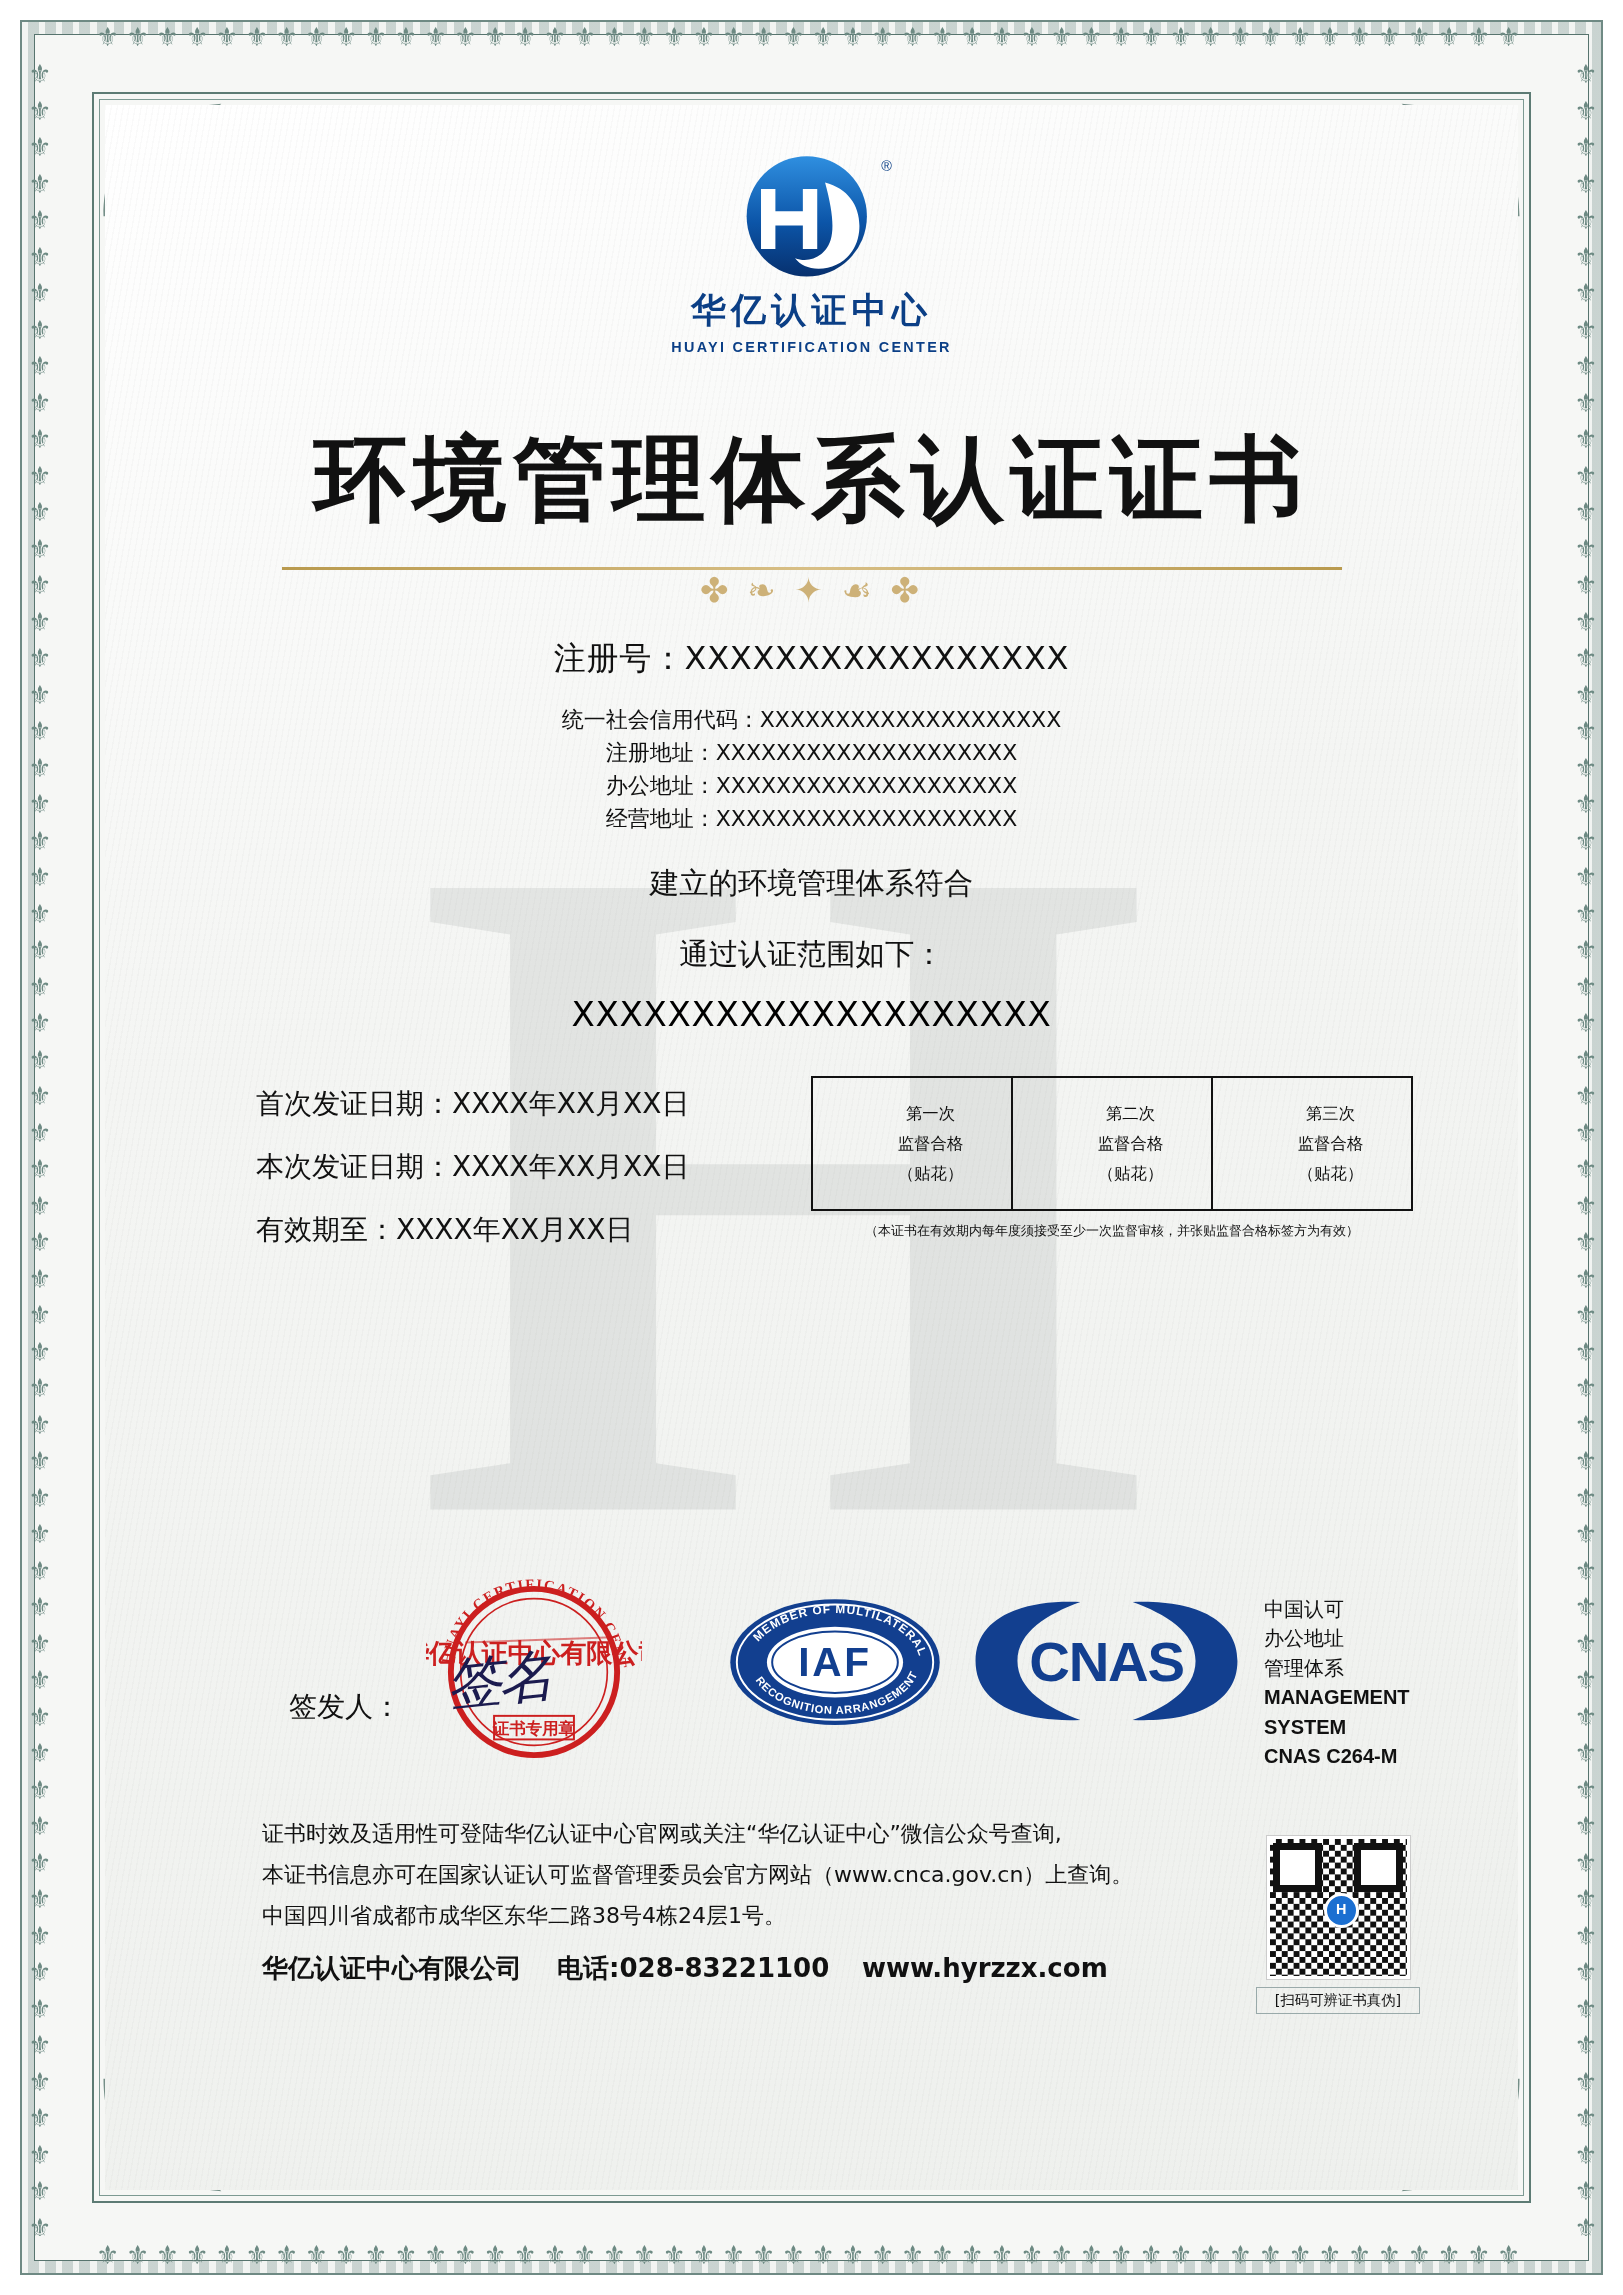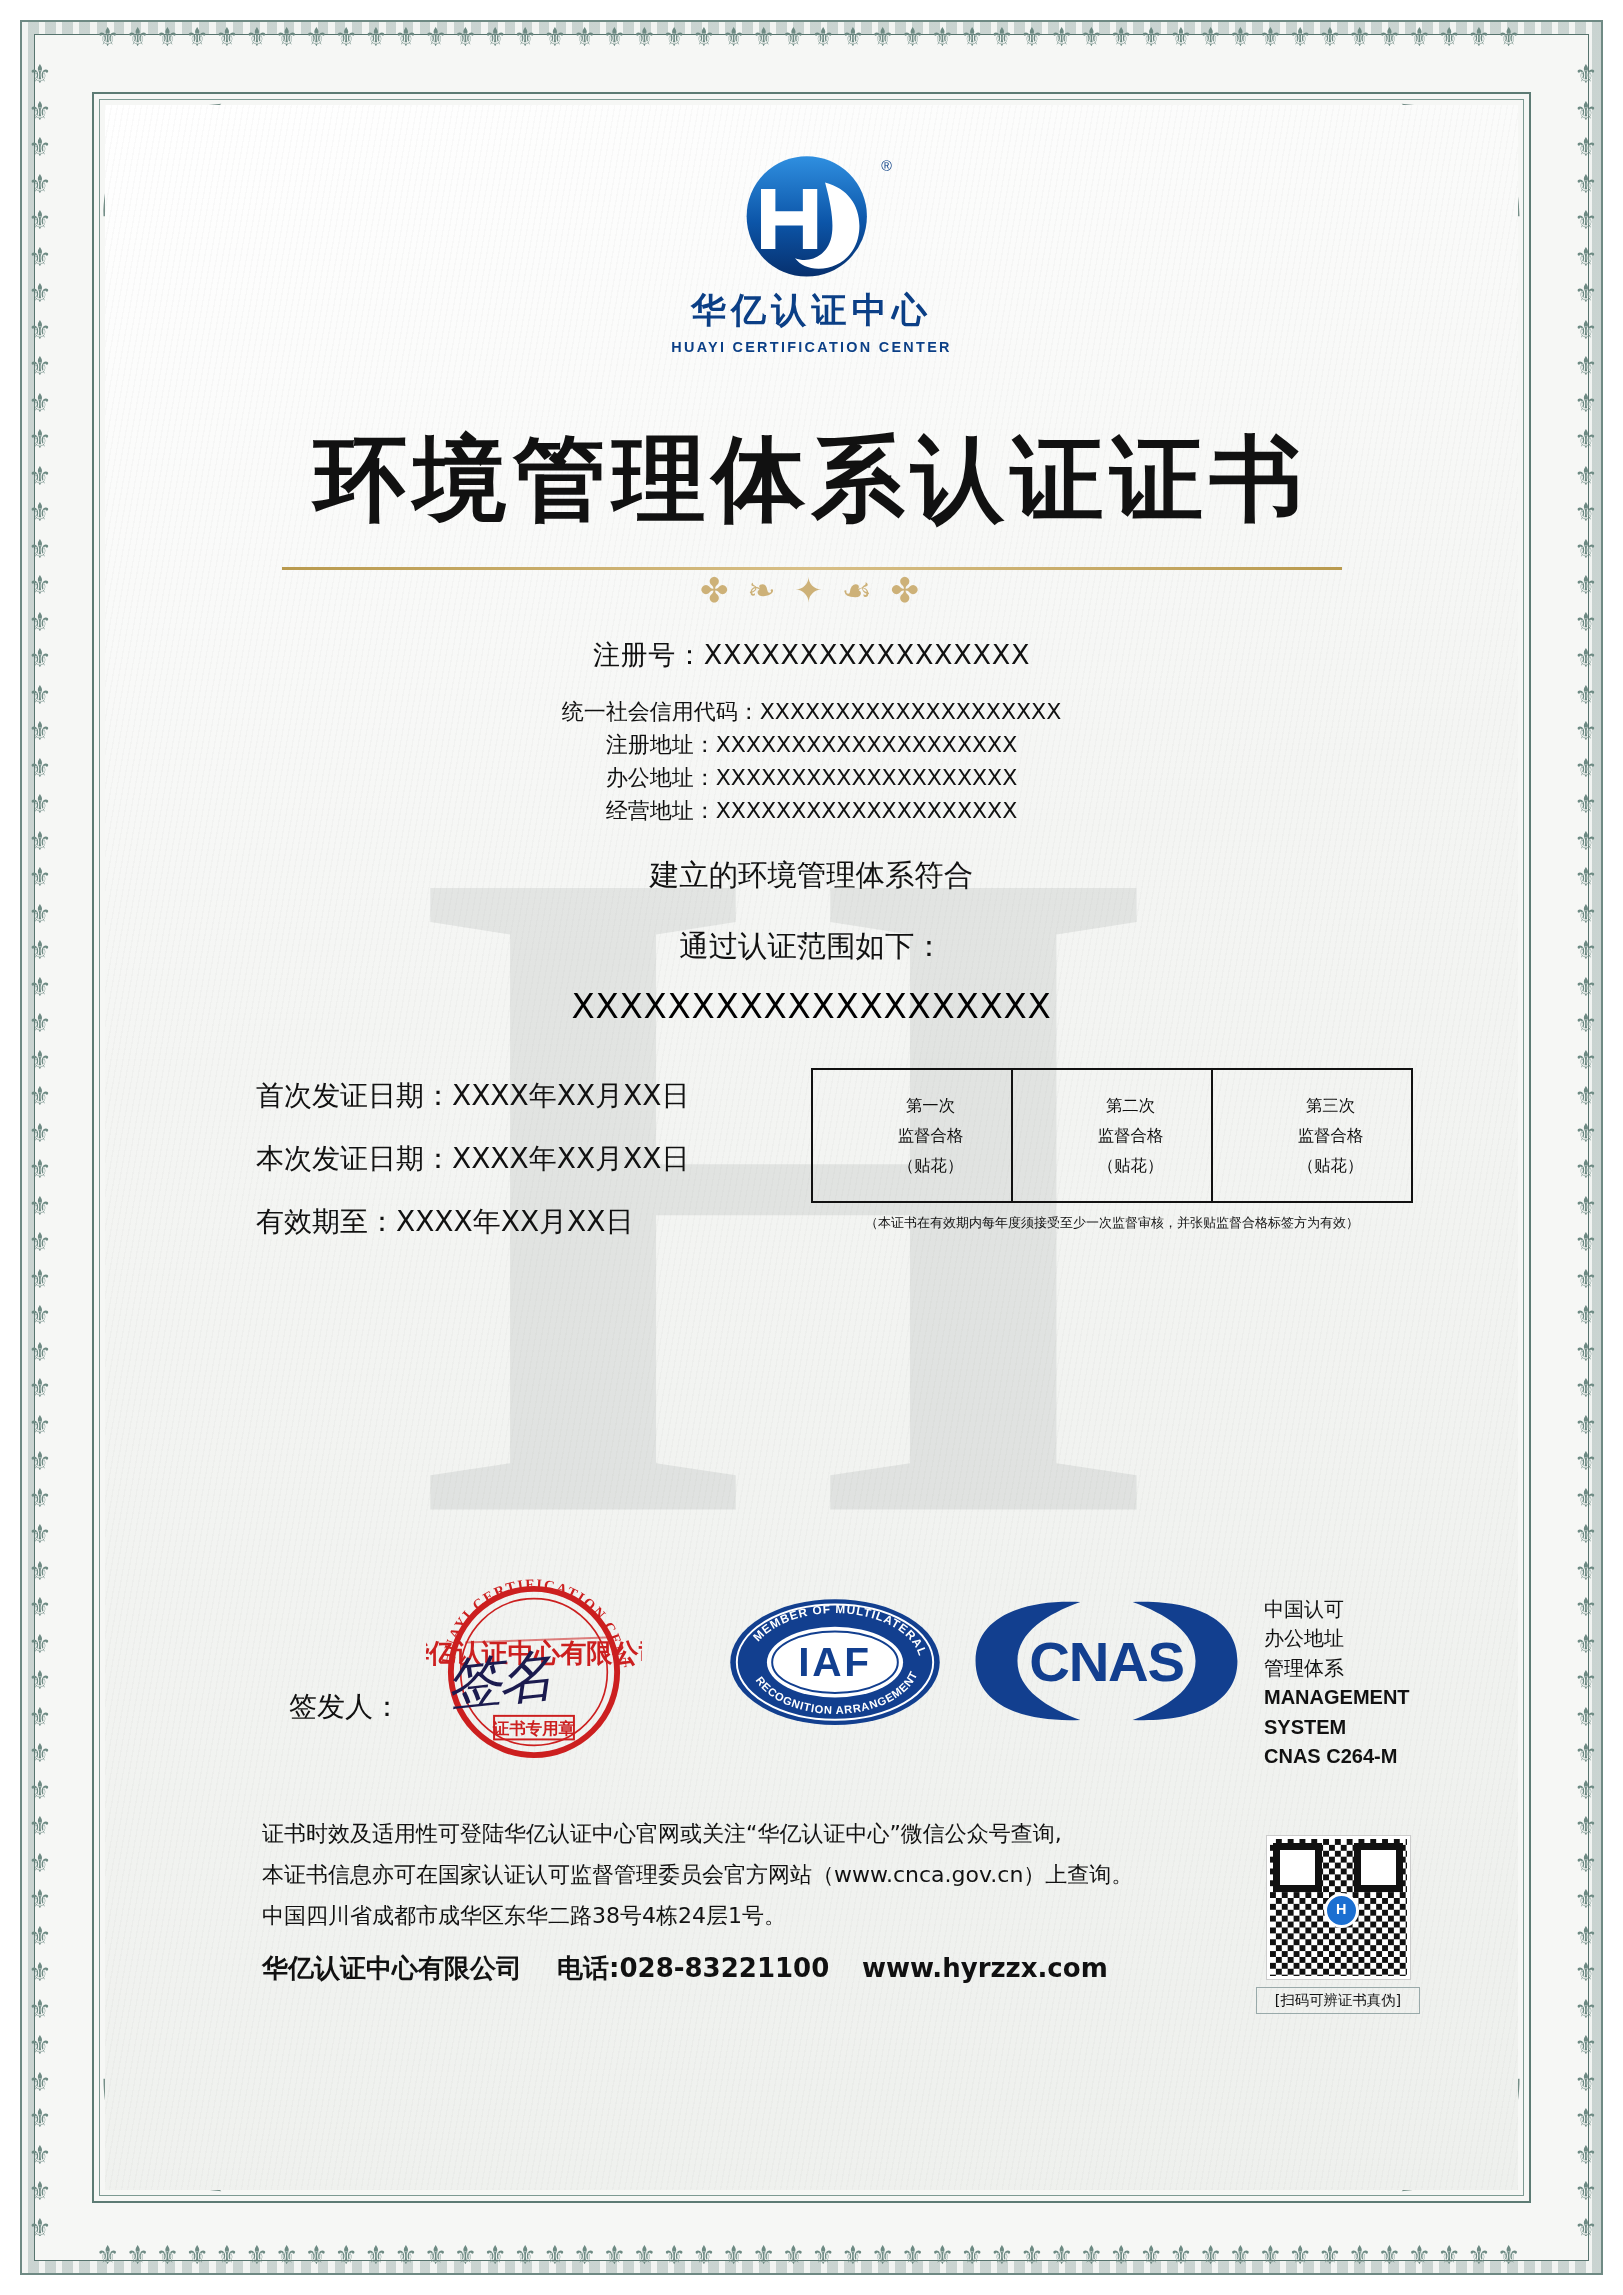--- a/index.html
+++ b/index.html
@@ -194,21 +194,21 @@
     font-size: 34px;
     line-height: 37px;
     margin-top: 2.6px;
     letter-spacing: 3.9px;
     font-family: "DejaVu Serif", serif;
   }
 
   
   .reg-no {
     text-align: center;
-    font-size: 27px;
+    font-size: 32px;
     color: #111;
     margin-top: 27.5px;
     letter-spacing: 0.7px;
     font-family: "DejaVu Sans", sans-serif;
   }
   .company {
     text-align: center;
     font-size: 46px;
     font-weight: 700;
     color: #000;

